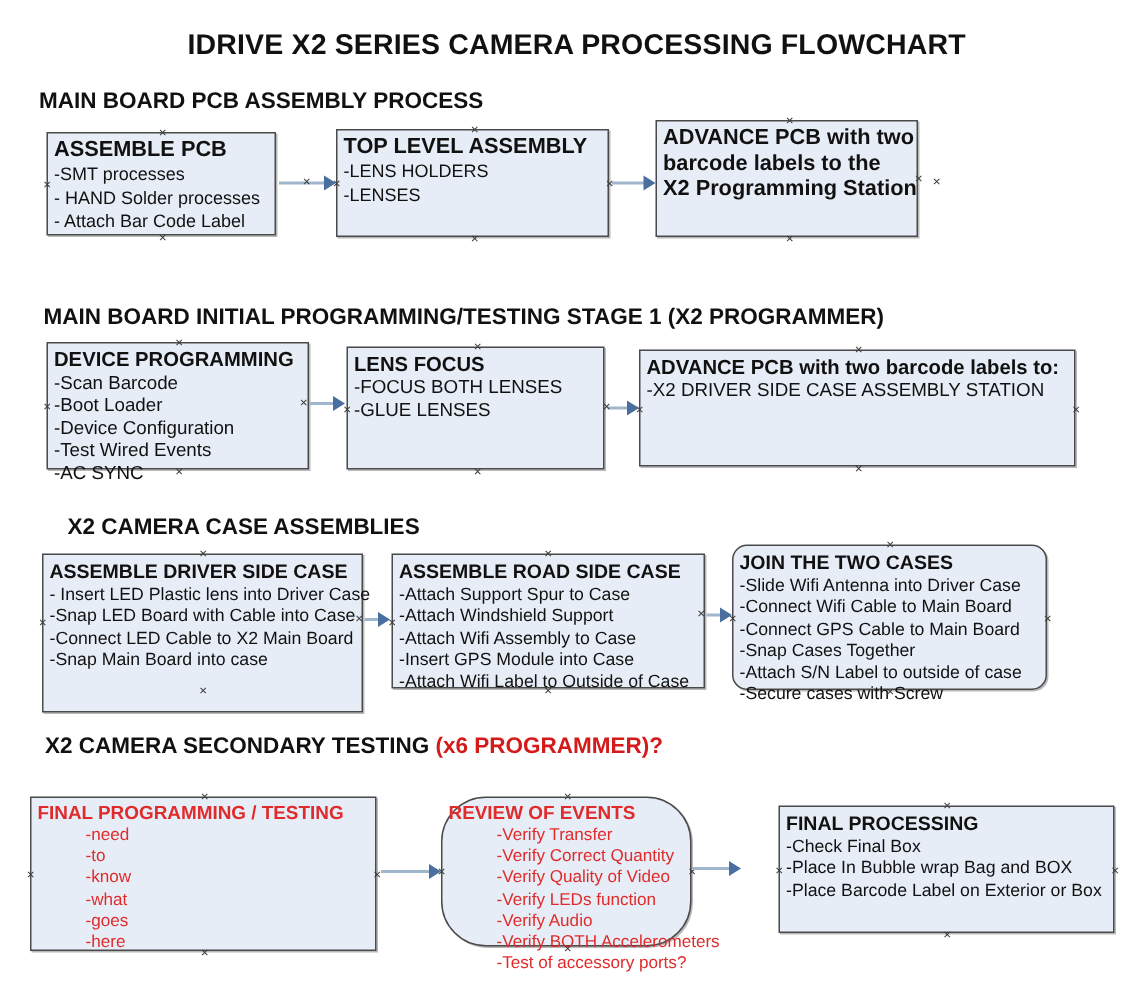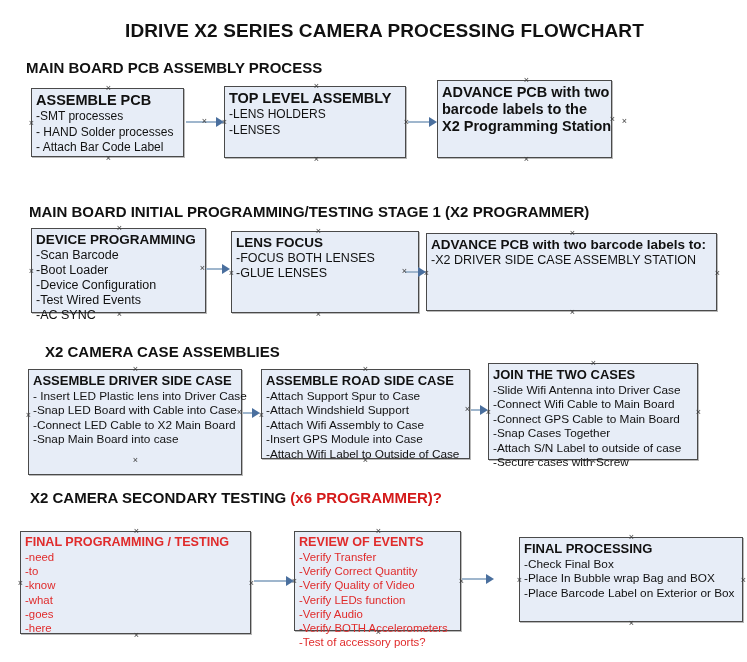--- a/index.html
+++ b/index.html
@@ -56,21 +56,21 @@
   .t-lg .head{font-size:14.5px;line-height:17px;}
   .t-lg .line{font-size:12px;line-height:15.5px;}
 
   .t-md .head{font-size:13.5px;line-height:16px;}
   .t-md .line{font-size:12.5px;line-height:15px;}
 
   .t-sm .head{font-size:13px;line-height:15.5px;}
   .t-sm .line{font-size:11.8px;line-height:14.6px;}
 
   .t-xs .head{font-size:12.6px;line-height:15px;}
-  .t-xs .line{font-size:11.4px;line-height:14.2px;}
+  .t-xs .line{font-size:11.4px;line-height:14.2px;margin-left:32px;}
 
   
   .conn{position:absolute;height:2px;background:#9fb6cd;}
   .arrowhead{
     position:absolute;
     width:0;height:0;
     border-top:5px solid transparent;
     border-bottom:5px solid transparent;
     border-left:8px solid #4a6f9e;
   }
@@ -146,21 +146,21 @@
       <div class="line">-Boot Loader</div>
       <div class="line">-Device Configuration</div>
       <div class="line">-Test Wired Events</div>
       <div class="line">-AC SYNC</div>
     </div>
     <span class="handle" style="left:84px;top:-4px;"></span>
     <span class="handle" style="left:-4px;top:39px;"></span>
     <span class="handle" style="left:84px;top:82px;"></span>
   </div>
 
-  <div class="node t-md" style="left:231px;top:231px;width:188px;height:82px;">
+  <div class="node t-md" style="left:231px;top:231px;width:172px;height:82px;">
     <div class="body">
       <div class="head">LENS FOCUS</div>
       <div class="line">-FOCUS BOTH LENSES</div>
       <div class="line">-GLUE LENSES</div>
     </div>
     <span class="handle" style="left:83px;top:-4px;"></span>
     <span class="handle" style="left:-4px;top:38px;"></span>
     <span class="handle" style="left:83px;top:79px;"></span>
   </div>
 
@@ -204,21 +204,21 @@
       <div class="line">-Attach Windshield Support</div>
       <div class="line">-Attach Wifi Assembly to Case</div>
       <div class="line">-Insert GPS Module into Case</div>
       <div class="line">-Attach Wifi Label to Outside of Case</div>
     </div>
     <span class="handle" style="left:100px;top:-4px;"></span>
     <span class="handle" style="left:-4px;top:42px;"></span>
     <span class="handle" style="left:100px;top:87px;"></span>
   </div>
 
-  <div class="node t-sm" style="left:488px;top:363px;width:210px;height:97px;">
+  <div class="node t-sm" style="left:488px;top:363px;width:210px;height:97px;border-radius:10px;">
     <div class="body">
       <div class="head">JOIN THE TWO CASES</div>
       <div class="line">-Slide Wifi Antenna into Driver Case</div>
       <div class="line">-Connect Wifi Cable to Main Board</div>
       <div class="line">-Connect GPS Cable to Main Board</div>
       <div class="line">-Snap Cases Together</div>
       <div class="line">-Attach S/N Label to outside of case</div>
       <div class="line">-Secure cases with Screw</div>
     </div>
     <span class="handle" style="left:101px;top:-4px;"></span>
@@ -247,21 +247,21 @@
       <div class="line">-what</div>
       <div class="line">-goes</div>
       <div class="line">-here</div>
     </div>
     <span class="handle" style="left:112px;top:-4px;"></span>
     <span class="handle" style="left:-4px;top:48px;"></span>
     <span class="handle" style="left:227px;top:48px;"></span>
     <span class="handle" style="left:112px;top:100px;"></span>
   </div>
 
-  <div class="node t-xs red" style="left:294px;top:531px;width:167px;height:100px;">
+  <div class="node t-xs red" style="left:294px;top:531px;width:167px;height:100px;border-radius:30px;">
     <div class="body">
       <div class="head">REVIEW OF EVENTS</div>
       <div class="line">-Verify Transfer</div>
       <div class="line">-Verify Correct Quantity</div>
       <div class="line">-Verify Quality of Video</div>
       <div class="line">-Verify LEDs function</div>
       <div class="line">-Verify Audio</div>
       <div class="line">-Verify BOTH Accelerometers</div>
       <div class="line">-Test of accessory ports?</div>
     </div>

